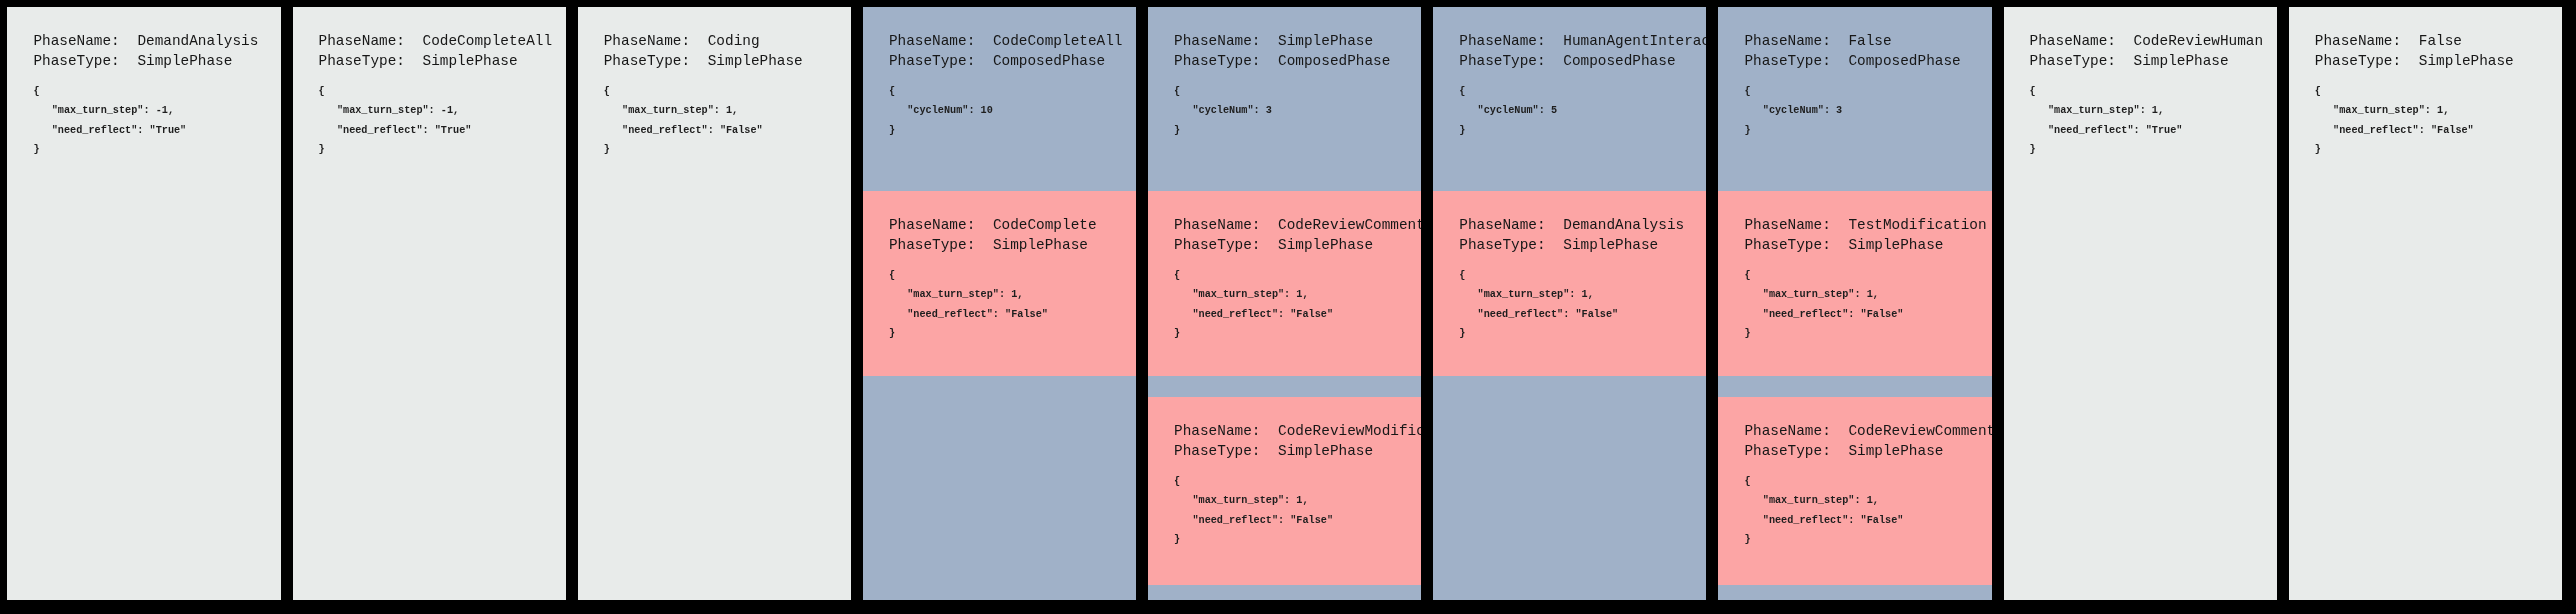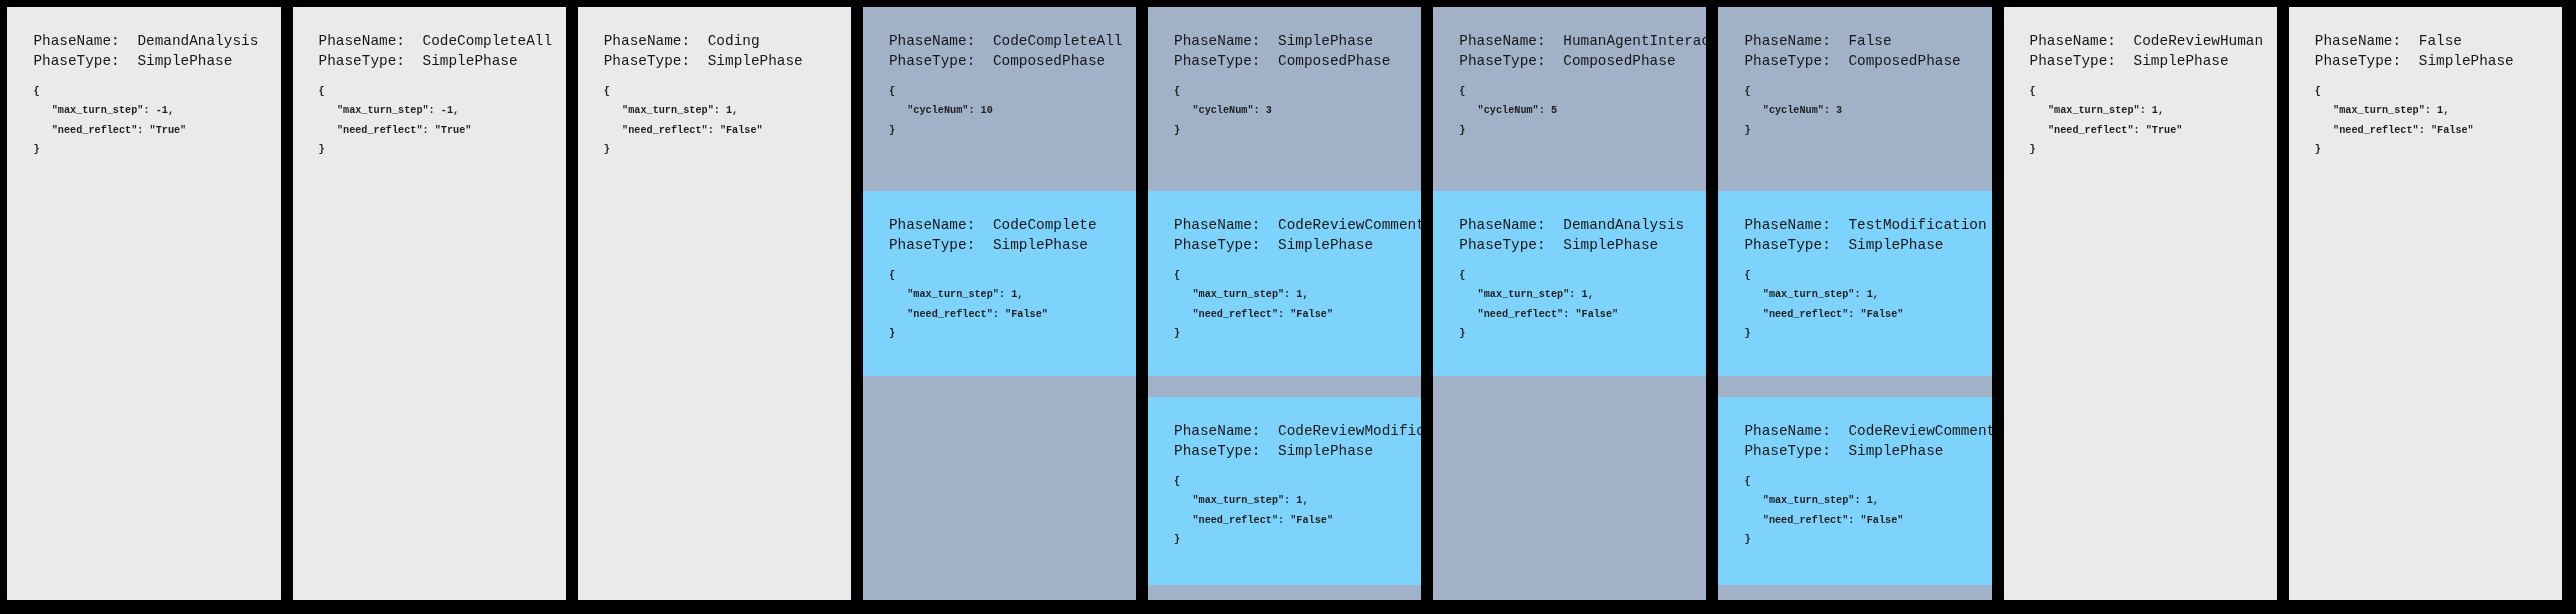--- a/index.html
+++ b/index.html
@@ -32,21 +32,21 @@
 
   .block {
     box-sizing: border-box;
     padding: 24px 13px 0 26px;
     overflow: hidden;
   }
   .col.simple .block.head { flex: 1 1 auto; }
   .col.composed .block.head { height: 184px; flex: 0 0 184px; }
 
   .nested {
-    background: #7dd3fc;
+    background: #fca5a5;
     height: 185px;
     flex: 0 0 185px;
   }
   .nested.second { height: 188px; flex: 0 0 188px; }
   .gap    { height: 21px; flex: 0 0 21px; }
   .filler { flex: 1 1 auto; }
 
   .hrow {
     font-family: Liberation Mono, monospace;
     font-size: 14.4px;

